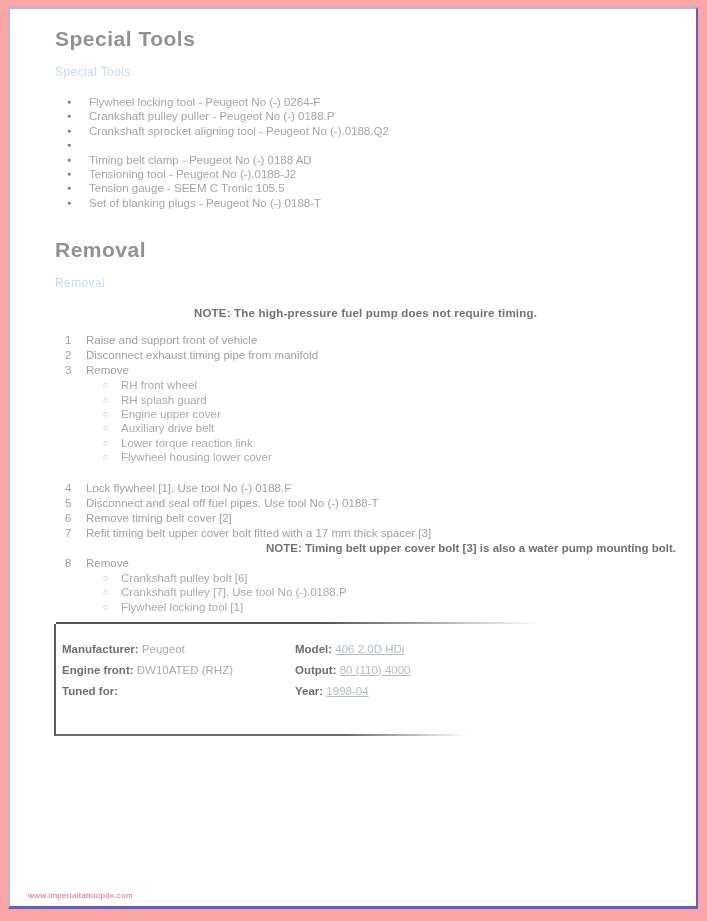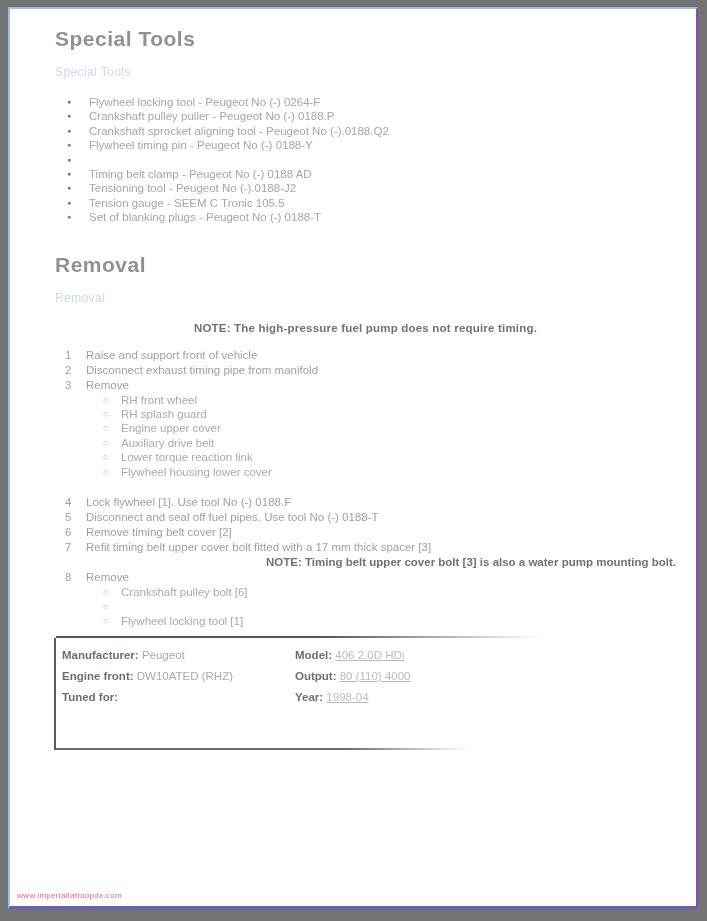--- a/index.html
+++ b/index.html
@@ -1,20 +1,20 @@
 <!DOCTYPE html>
 <html><head>
 <meta charset="utf-8">
 <style>
   html,body { margin:0; padding:0; background:#fff; }
   body { width:707px; height:921px; font-family:"Liberation Sans","DejaVu Sans",sans-serif; }
 
   .page {
     position:relative; width:707px; height:921px; box-sizing:border-box;
-    background:#737373;
+    background:#fca5a5;
   }
   .inner {
     position:absolute; top:7px; left:8px; right:9px; bottom:12px;
     background:#ffffff; box-sizing:border-box;
     border-top:2px solid #9fbfe6;
     border-left:2px solid #9fbfe6;
     border-right:2px solid #8a4fae;
     border-bottom:3px solid #6360c2;
     overflow:hidden;
   }
@@ -58,28 +58,28 @@
     padding:7px 0 0 6px; display:flex;
   }
   .vehicle-box::before {
     content:""; position:absolute; top:-2px; left:0; width:100%; height:2px;
     background:linear-gradient(to right, #555 55%, rgba(85,85,85,0));
   }
   .vehicle-box::after {
     content:""; position:absolute; bottom:0; left:0; width:85%; height:2px;
     background:linear-gradient(to right, #6a6a6a 70%, rgba(106,106,106,0));
   }
-  .vcol { font-size:11.5px; line-height:21px; }
+  .vcol { font-size:11.5px; line-height:21px;margin-top:8px; }
   .vcol.left { width:233px; }
   .vcol .lbl { font-weight:bold; color:#6b7073; }
   .vcol .val { color:#a6aaad; }
   .vcol .val.faint { color:#b4bcc3;text-decoration:underline; }
 
   .watermark {
-    position:absolute; left:7px; bottom:6px; font-size:8px; color:#e25f9b;
+    position:absolute; left:18px; bottom:6px; font-size:8px; color:#e25f9b;
     letter-spacing:0.3px;
   }
 </style>
 </head>
 <body>
 
 <div class="page">
   <div class="inner">
     <div class="content">
 
@@ -94,24 +94,20 @@
         <li>
             <span class="dot">●</span>
             <span>Crankshaft pulley puller - Peugeot No (-) 0188.P</span>
           </li>
         <li>
             <span class="dot">●</span>
             <span>Crankshaft sprocket aligning tool - Peugeot No (-).0188.Q2</span>
           </li>
         <li>
             <span class="dot">●</span>
-            <span>Flywheel timing pin - Peugeot No (-) 0188-Y</span>
-          </li>
-        <li>
-            <span class="dot">●</span>
           </li>
         <li>
             <span class="dot">●</span>
             <span>Timing belt clamp - Peugeot No (-) 0188 AD</span>
           </li>
         <li>
             <span class="dot">●</span>
             <span>Tensioning tool - Peugeot No (-).0188-J2</span>
           </li>
         <li>
@@ -197,20 +193,21 @@
           <span class="num">8</span>
           <span class="txt">Remove</span>
         </div>
         <ul class="subitems">
           <li>
               <span class="circ">○</span>
               <span>Crankshaft pulley bolt [6]</span>
             </li>
           <li>
               <span class="circ">○</span>
+              <span>Crankshaft pulley [7]. Use tool No (-).0188.P</span>
             </li>
           <li>
               <span class="circ">○</span>
               <span>Flywheel locking tool [1]</span>
             </li>
         </ul>
 
       </div>
 
       <div class="vehicle-box">

